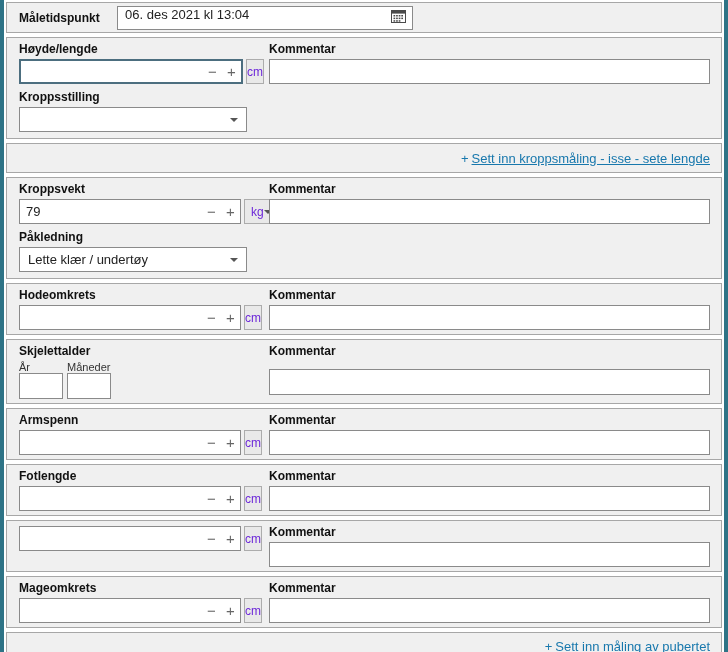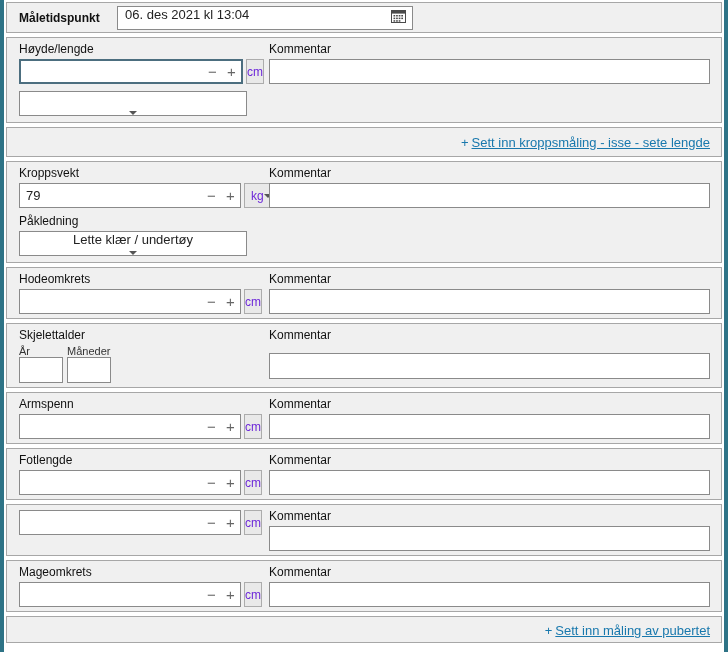--- a/index.html
+++ b/index.html
@@ -32,21 +32,21 @@
   }
   .date-input input {
     border:none; outline:none; flex:1; font-size:13px; color:#222;
     font-family: "Liberation Sans", "DejaVu Sans", sans-serif; background:transparent;
   }
   .cal-btn { width:18px; height:18px; display:flex; align-items:center; justify-content:center; cursor:pointer; }
   
   .field-grid { display:flex; }
   .col-left { width: 228px; flex: 0 0 228px; }
   .col-right { flex: 1; margin-left: 22px; }
-  .f-label { font-size:12px; font-weight:normal; color:#111; line-height:13px; margin-bottom:3px; }
+  .f-label { font-size:12px; font-weight:bold; color:#111; line-height:13px; margin-bottom:3px; }
   .sub-label { font-size:11px; color:#333; line-height:12px; }
   .num-row { display:flex; align-items:stretch; height:25px; }
   .num-input {
     flex:1; background:#fff; border:1px solid #8a8a8a;
     display:flex; align-items:center; height:25px;
   }
   .num-input.focused { border:2px solid #4c6e7f; }
   .num-input input {
     flex:1; min-width:0; border:none; outline:none; background:transparent;
     font-size:13px; color:#222; padding-left:6px;
@@ -55,21 +55,21 @@
   .step { width:19px; text-align:center; font-size:15px; color:#666; cursor:pointer; line-height:21px; user-select:none; }
   .unit-btn {
     margin-left:3px; width:28px; background:#e9e9e9; border:1px solid #acacac;
     font-size:12px; color:#6d28d9; display:flex; align-items:center; justify-content:center; cursor:pointer;
   }
   .unit-dd { width:44px; justify-content:space-between; padding:0 6px; }
   .chevron { width:0; height:0; border-left:4px solid transparent; border-right:4px solid transparent; border-top:4px solid #555; }
   .dropdown {
     width:228px; height:25px; background:#fff; border:1px solid #8a8a8a;
     display:flex; align-items:center; justify-content:space-between;
-    padding:0 8px; font-size:13px; color:#222; cursor:pointer;flex-direction:column;
+    padding:0 8px; font-size:13px; color:#222; cursor:pointer;
   }
   .row-gap { height:7px; }
   .comment-input {
     width:100%; height:25px; background:#fff; border:1px solid #8a8a8a;
     font-size:13px; color:#222; padding:0 6px; outline:none;
     font-family:"Liberation Sans","DejaVu Sans",sans-serif;
   }
   
   .age-boxes { display:flex; }
   .age-col { margin-right:4px; }
@@ -124,20 +124,21 @@
         <div class="f-label">Høyde/lengde</div>
         <div class="num-row">
           <div class="num-input focused">
             <input type="text" value="" style="">
             <span class="step">−</span>
             <span class="step">+</span>
           </div>
           <div class="unit-btn">cm</div>
         </div>
         <div class="row-gap"></div>
+        <div class="f-label">Kroppsstilling</div>
         <div class="dropdown">
           <span></span>
           <span class="chevron"></span>
         </div>
       </div>
       <div class="col-right">
         <div class="f-label">Kommentar</div>
         <input class="comment-input" type="text" value="" style="">
       </div>
     </div>

